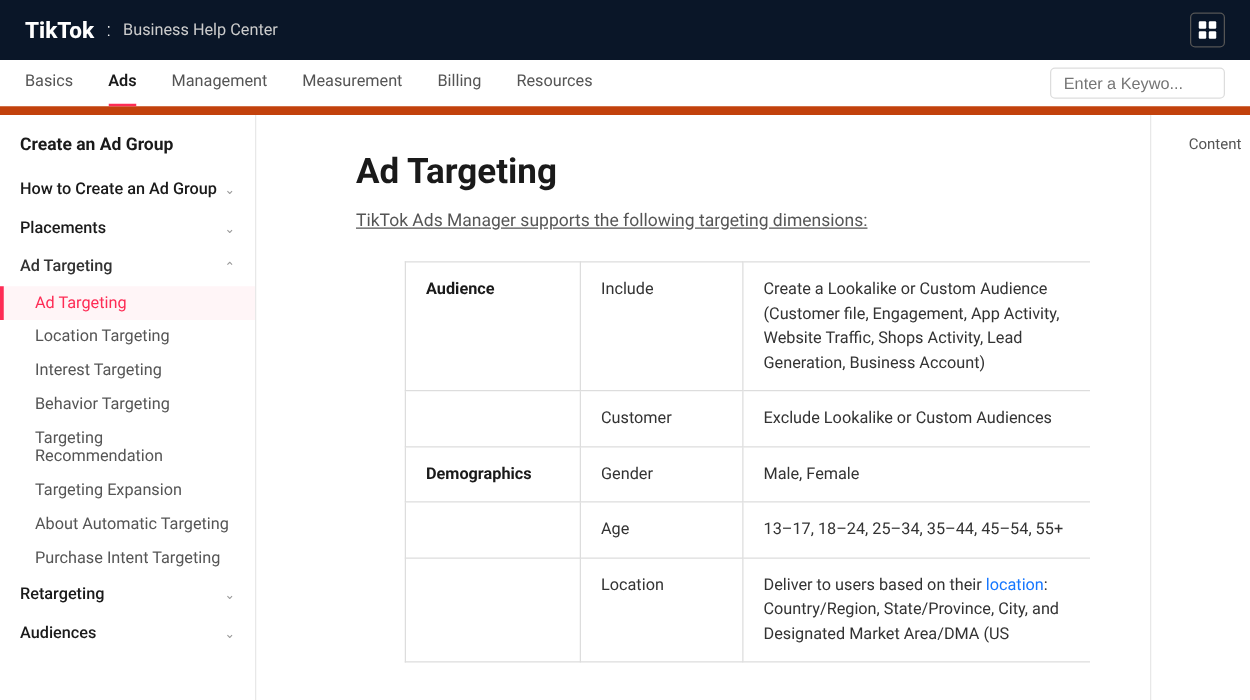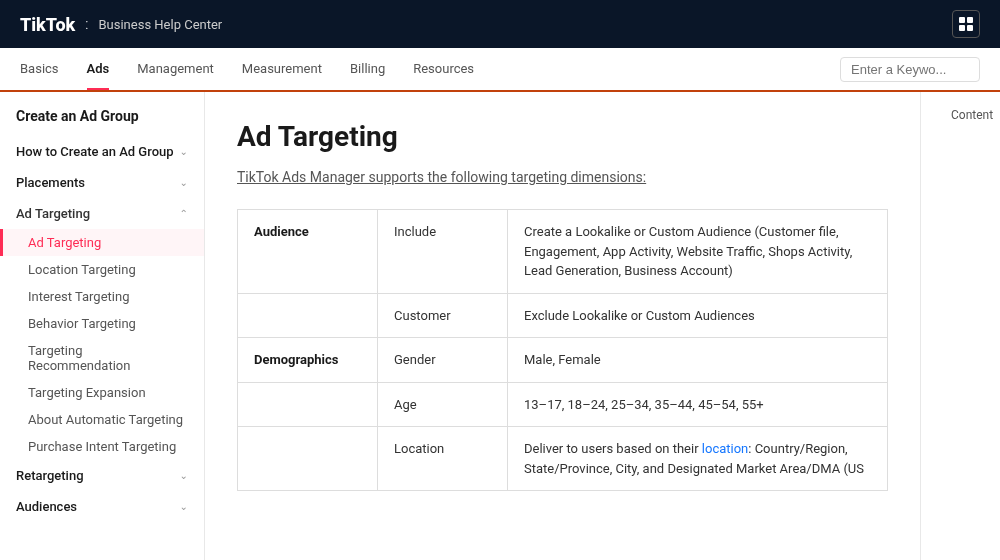--- a/index.html
+++ b/index.html
@@ -32,21 +32,21 @@
     .header-icon {
       width: 28px; height: 28px;
       border: 1px solid #555;
       border-radius: 4px;
       display: flex; align-items: center; justify-content: center;
     }
     .header-icon svg { fill: #fff; }
 
     
     .nav {
-      border-bottom: 2px solid #c2410c;
+      border-bottom: 7px solid #c2410c;
       padding: 0 20px;
       display: flex;
       align-items: center;
       height: 44px;
       gap: 28px;
       background: #fff;
       justify-content: space-between;
     }
     .nav-left { display: flex; gap: 28px; align-items: center; height: 100%; }
     .nav-item {
@@ -71,20 +71,21 @@
       color: #0c4a6e;
       width: 140px;
       outline: none;
     }
 
     
     .main-layout {
       display: flex;
       height: calc(560px - 48px - 44px);
       overflow: hidden;
+      gap: 48px;
     }
 
     
     .sidebar {
       width: 205px;
       min-width: 205px;
       background: #fff;
       border-right: 1px solid #e8e8e8;
       overflow-y: auto;
       padding: 16px 0;
@@ -156,20 +157,21 @@
       color: #555;
       margin-bottom: 24px;
       text-decoration: underline;
     }
 
     
     .targeting-table {
       border-collapse: collapse;
       width: 100%;
       font-size: 13px;
+      margin-left: 39px;
     }
     .targeting-table td {
       border: 1px solid #ddd;
       padding: 12px 16px;
       vertical-align: top;
       line-height: 1.5;
     }
     .targeting-table td.label-col {
       font-weight: 700;
       width: 140px;

